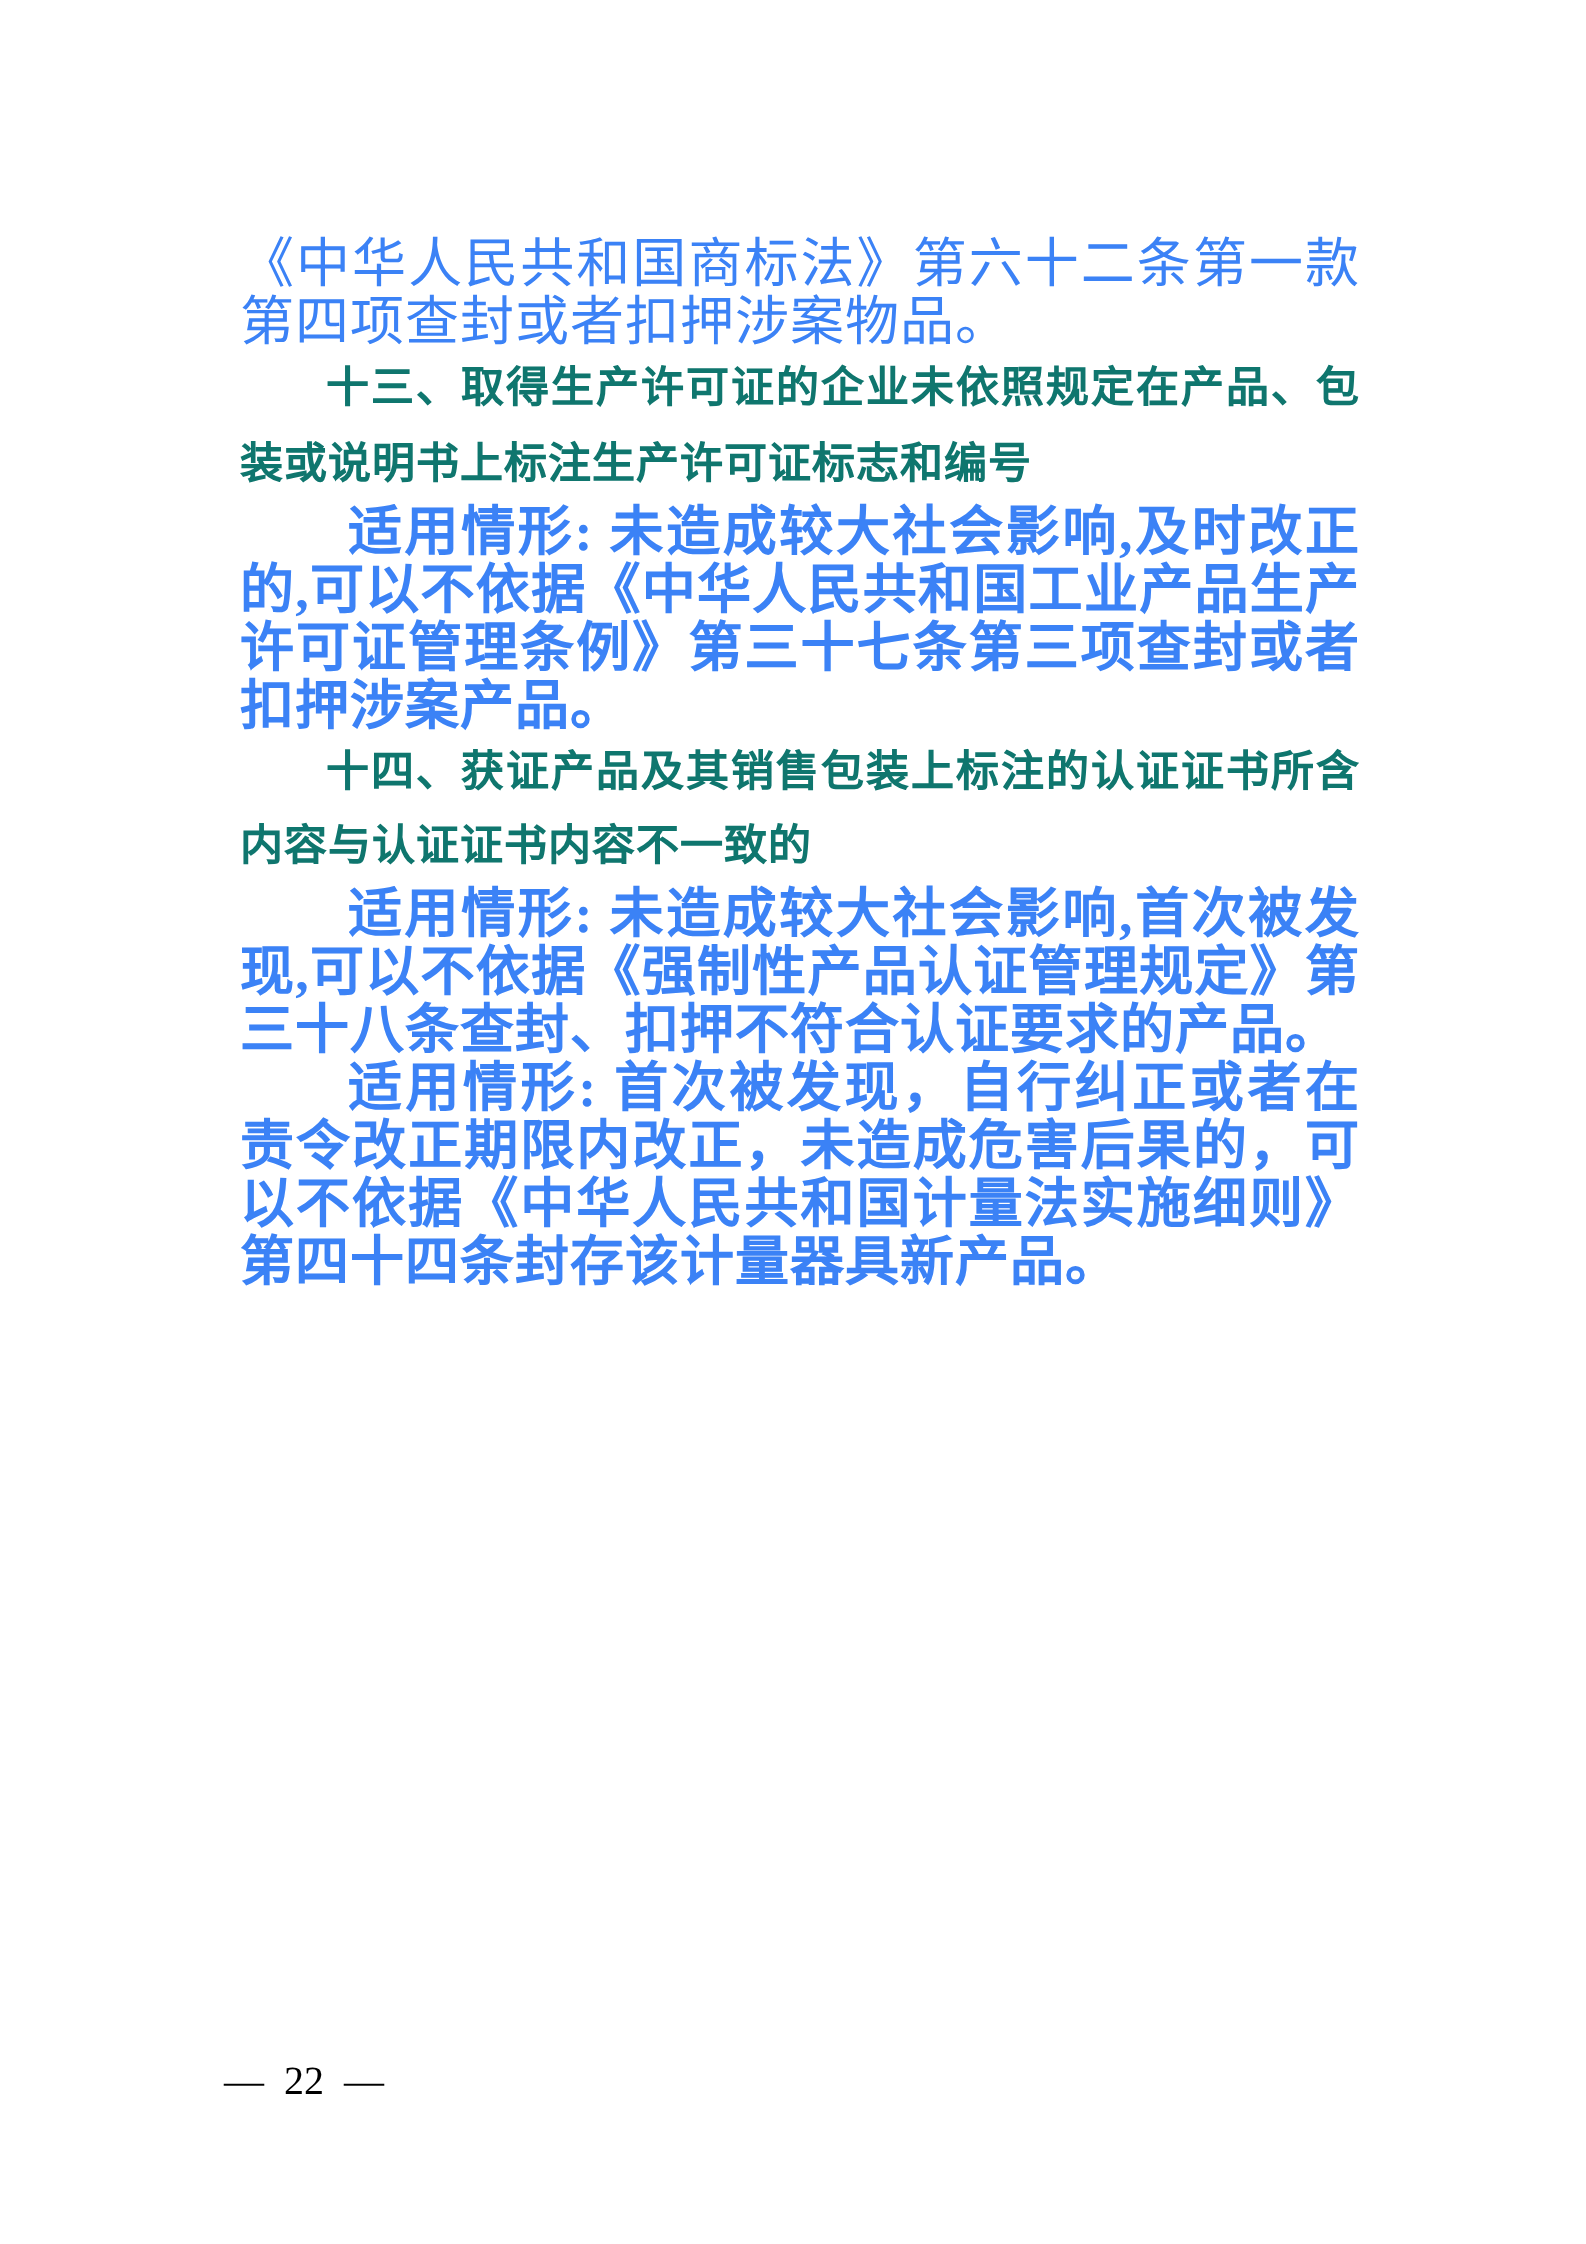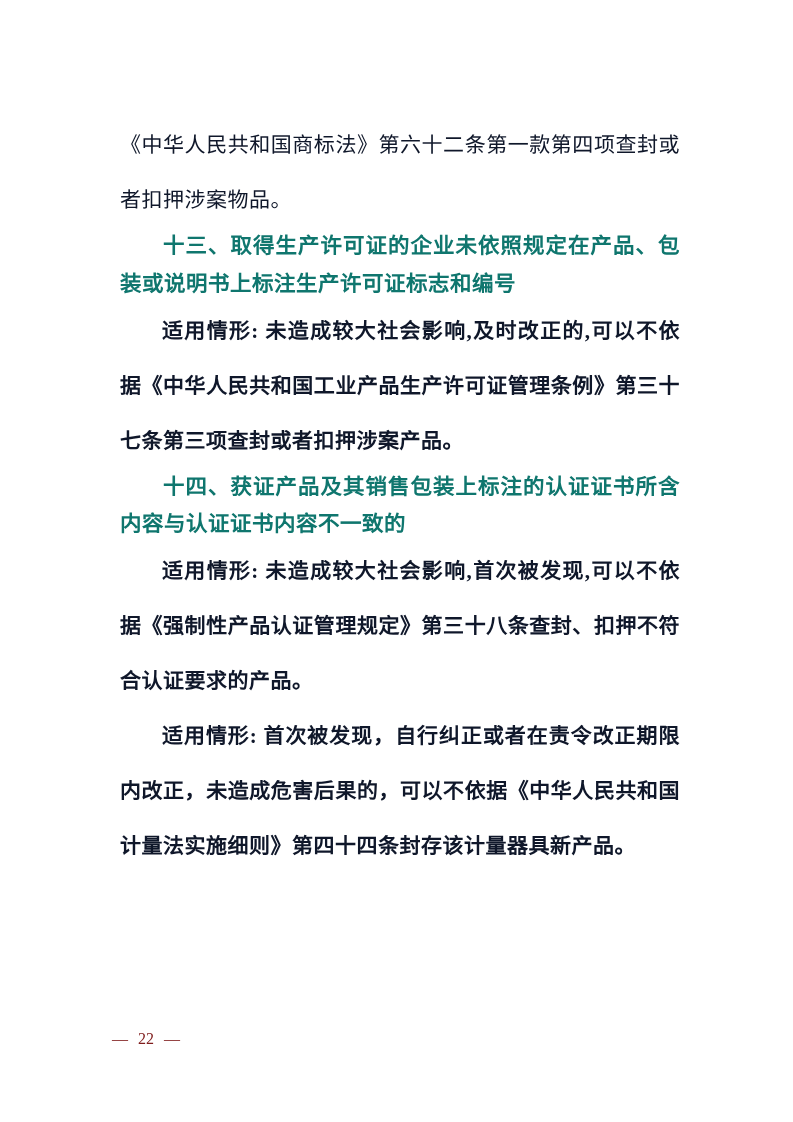--- a/index.html
+++ b/index.html
@@ -23,25 +23,25 @@
   }
   .content {
     position: absolute;
     top: 118px;
     left: 120px;
     width: 560px;
   }
   .body-para {
     margin: 0;
     font-family: "Liberation Serif", serif;
-    font-size: 21px;
-    line-height: 55px;
+    font-size: 27px;
+    line-height: 29px;
     text-align: justify;
     letter-spacing: 0.5px;
-    color: #0f172a;
+    color: #3b82f6;
   }
   .body-para.indent {
     text-indent: 2em;
     font-weight: bold;
   }
   .heading {
     margin: 0;
     font-family: "Liberation Sans", sans-serif;
     font-weight: bold;
     font-size: 21.5px;
@@ -49,22 +49,22 @@
     text-align: justify;
     text-indent: 2em;
     letter-spacing: 0.5px;
     color: #0f766e;
   }
   .footer {
     position: absolute;
     left: 112px;
     top: 1030px;
     font-family: "Liberation Serif", serif;
-    font-size: 16px;
-    color: #7f1d1d;
+    font-size: 20px;
+    color: #000000;
     white-space: nowrap;
   }
   .footer .dash {
     display: inline-block;
     letter-spacing: 0;
   }
   .footer .page-num {
     display: inline-block;
     margin: 0 10px;
   }

